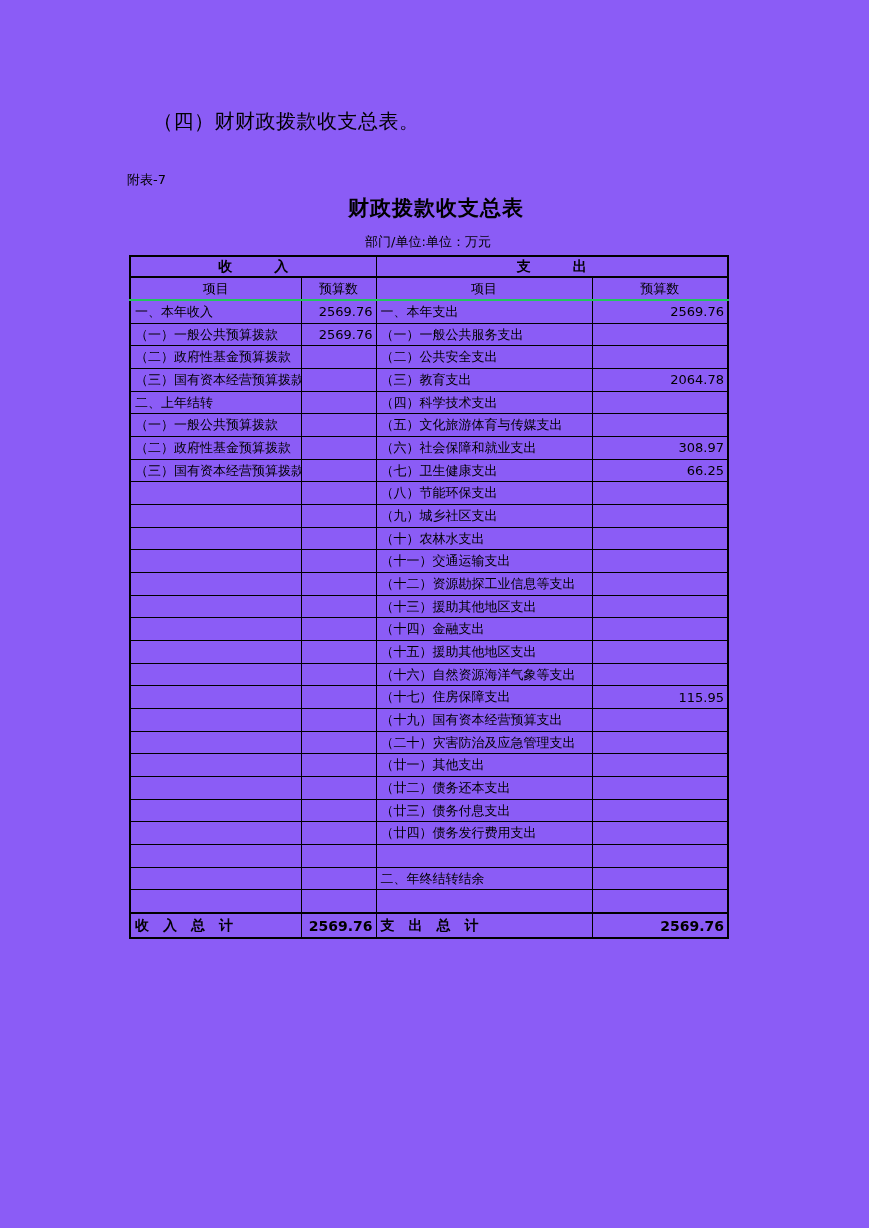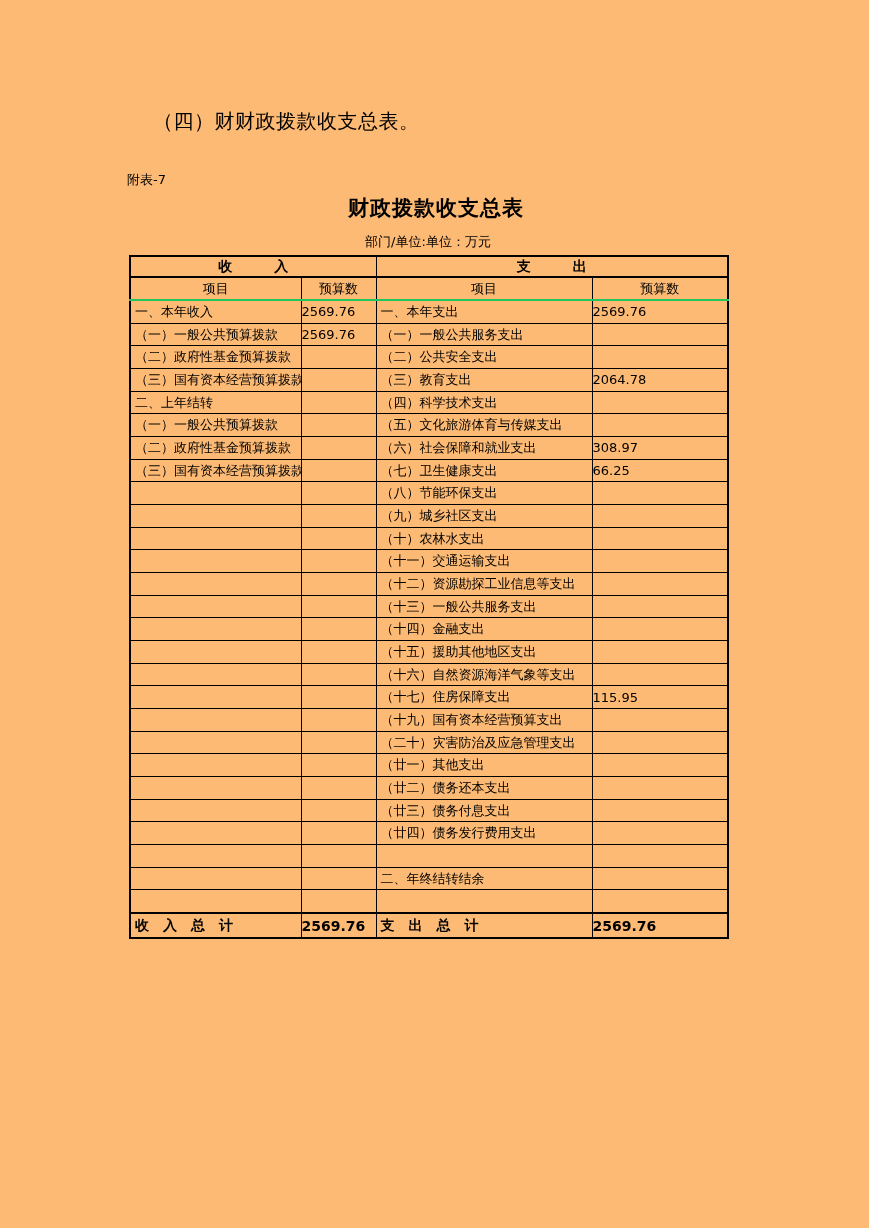--- a/index.html
+++ b/index.html
@@ -1,20 +1,20 @@
 <!DOCTYPE html>
 <html><head>
 <meta charset="utf-8">
 <style>
   html, body { margin: 0; padding: 0; background: #ffffff; }
   #page {
     position: relative;
     width: 869px;
     height: 1228px;
-    background: #fdba74;
+    background: #8b5cf6;
     color: #000000;
     font-family: "DejaVu Sans", "Liberation Sans", sans-serif;
     overflow: hidden;
   }
   .section-heading {
     position: absolute;
     left: 153px;
     top: 108px;
     font-size: 20px;
     font-weight: normal;
@@ -74,21 +74,21 @@
   }
   .budget-table .col-header th {
     height: 21px;
     font-weight: normal;
     font-size: 13px;
     text-align: center;
     border-bottom: 2px solid #22c55e;
   }
   .budget-table tbody td { height: 21.68px; }
   .budget-table td.item { text-align: left;  padding-left: 4px; }
-  .budget-table td.num  { padding-right: 3px; }
+  .budget-table td.num  { text-align: right; padding-right: 3px; }
   .budget-table tfoot td {
     height: 23px;
     font-weight: bold;
     font-size: 14px;
     border-top: 2px solid #000;
   }
 </style>
 </head>
 <body>
 
@@ -199,21 +199,21 @@
         </tr>
         <tr>
           <td class="item"></td>
           <td class="num"></td>
           <td class="item">（十二）资源勘探工业信息等支出</td>
           <td class="num"></td>
         </tr>
         <tr>
           <td class="item"></td>
           <td class="num"></td>
-          <td class="item">（十三）一般公共服务支出</td>
+          <td class="item">（十三）援助其他地区支出</td>
           <td class="num"></td>
         </tr>
         <tr>
           <td class="item"></td>
           <td class="num"></td>
           <td class="item">（十四）金融支出</td>
           <td class="num"></td>
         </tr>
         <tr>
           <td class="item"></td>

